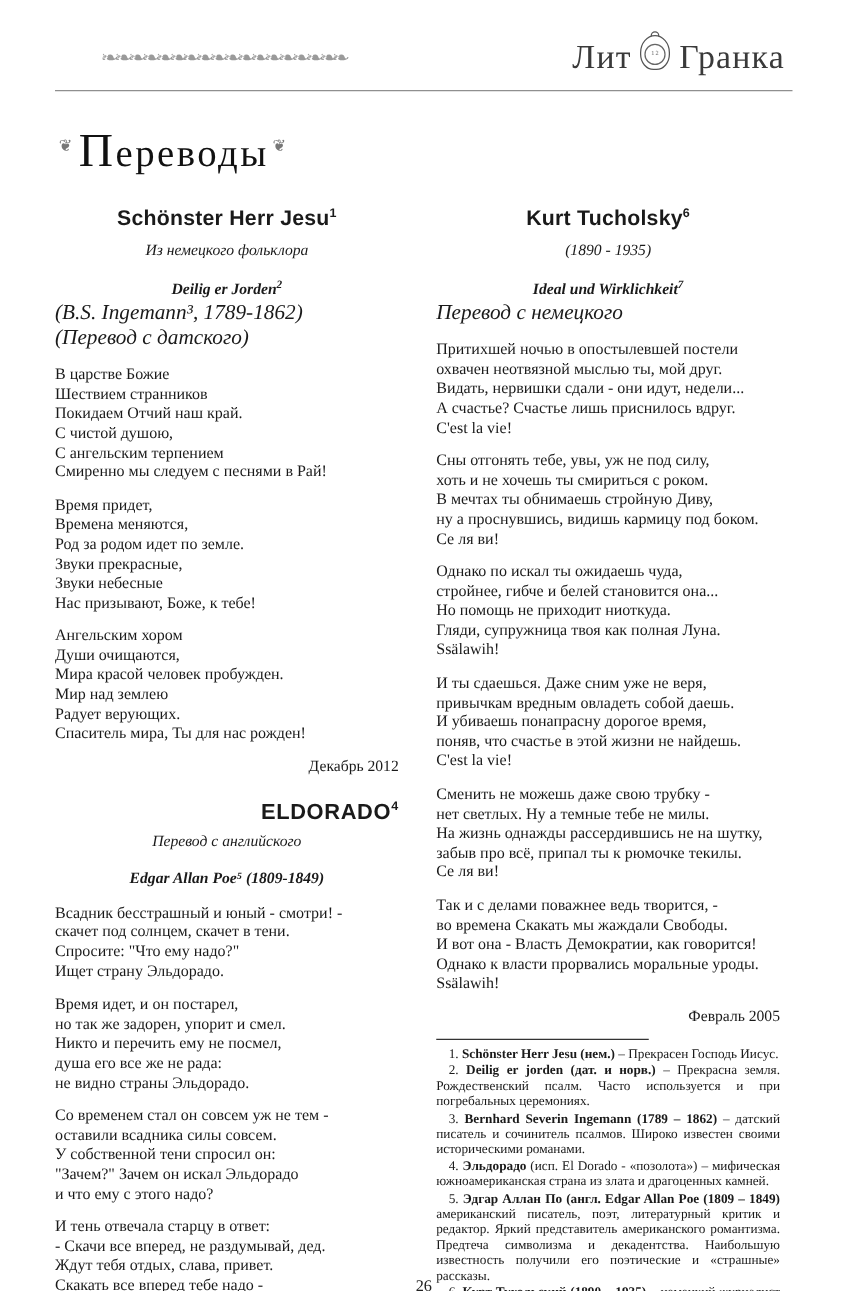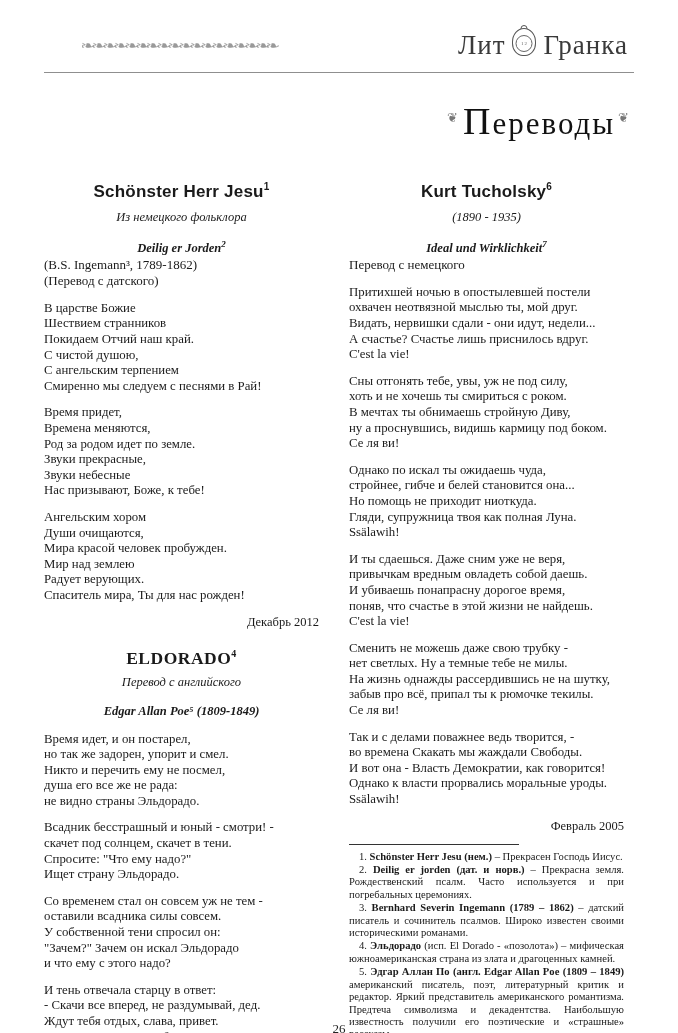--- a/index.html
+++ b/index.html
@@ -101,26 +101,26 @@
     border-radius: 50%;
     background: #fff;
   }
   .rule {
     border-top: 1px solid #8f8f8f;
     margin: 4px 0 0 0;
   }
 
   
   .section-title {
-    text-align: right;
+    text-align: left;
     font-family: "Liberation Serif", serif;
     font-size: 31px;
     letter-spacing: 2px;
     color: #111;
-    margin: 26px 0 38px 0;
+    margin: 26px 0 22px 0;
     position: relative;
   }
   .section-title .drop {
     font-size: 38px;
     position: relative;
   }
   .section-title .leaf {
     font-size: 13px;
     color: #777;
     vertical-align: 12px;
@@ -153,40 +153,41 @@
   }
   .author-line {
     font-weight: bold;
     font-style: italic;
     font-size: 12.5px;
     margin: 0 0 1px 0;
     text-align: center;
   }
   .author-line sup { font-size: 9px; }
   .author-sub {
-    font-size: 13px;
+    font-style: italic;
+    font-size: 17px;
     margin: 0;
   }
   .gap { height: 12px; }
 
   .stanza {
     font-size: 12.8px;
     line-height: 15.6px;
     margin: 0 0 11px 0;
     white-space: pre-line;
   }
   .date-right {
     text-align: right;
     font-size: 12.5px;
     margin: 2px 0 0 0;
   }
 
   .eldorado-title {
-    text-align: center;
-    font-family: Liberation Serif, serif;
+    text-align: right;
+    font-family: Liberation Sans, sans-serif;
     font-weight: bold;
     font-size: 17.5px;
     letter-spacing: 0.5px;
     margin: 18px 0 6px 0;
   }
   .eldorado-title sup { font-size: 10px; }
 
   
   .fn-rule {
     border-top: 1px solid #333;
@@ -293,29 +294,29 @@
 Спаситель мира, Ты для нас рожден!</p>
       <p class="date-right">Декабрь 2012</p>
 
       <h2 class="eldorado-title">
         <span>ELDORADO</span><sup>4</sup>
       </h2>
       <p class="subtitle-i">Перевод с английского</p>
       <p class="author-line">Edgar Allan Poe⁵ (1809-1849)</p>
       <div class="gap"></div>
 
+      <p class="stanza">Всадник бесстрашный и юный - смотри! -
+скачет под солнцем, скачет в тени.
+Спросите: "Что ему надо?"
+Ищет страну Эльдорадо.</p>
       <p class="stanza">Время идет, и он постарел,
 но так же задорен, упорит и смел.
 Никто и перечить ему не посмел,
 душа его все же не рада:
 не видно страны Эльдорадо.</p>
-      <p class="stanza">Всадник бесстрашный и юный - смотри! -
-скачет под солнцем, скачет в тени.
-Спросите: "Что ему надо?"
-Ищет страну Эльдорадо.</p>
       <p class="stanza">Со временем стал он совсем уж не тем -
 оставили всадника силы совсем.
 У собственной тени спросил он:
 "Зачем?" Зачем он искал Эльдорадо
 и что ему с этого надо?</p>
       <p class="stanza">И тень отвечала старцу в ответ:
 - Скачи все вперед, не раздумывай, дед.
 Ждут тебя отдых, слава, привет.
 Скакать все вперед тебе надо -
 там твое  Эльдорадо!</p>

